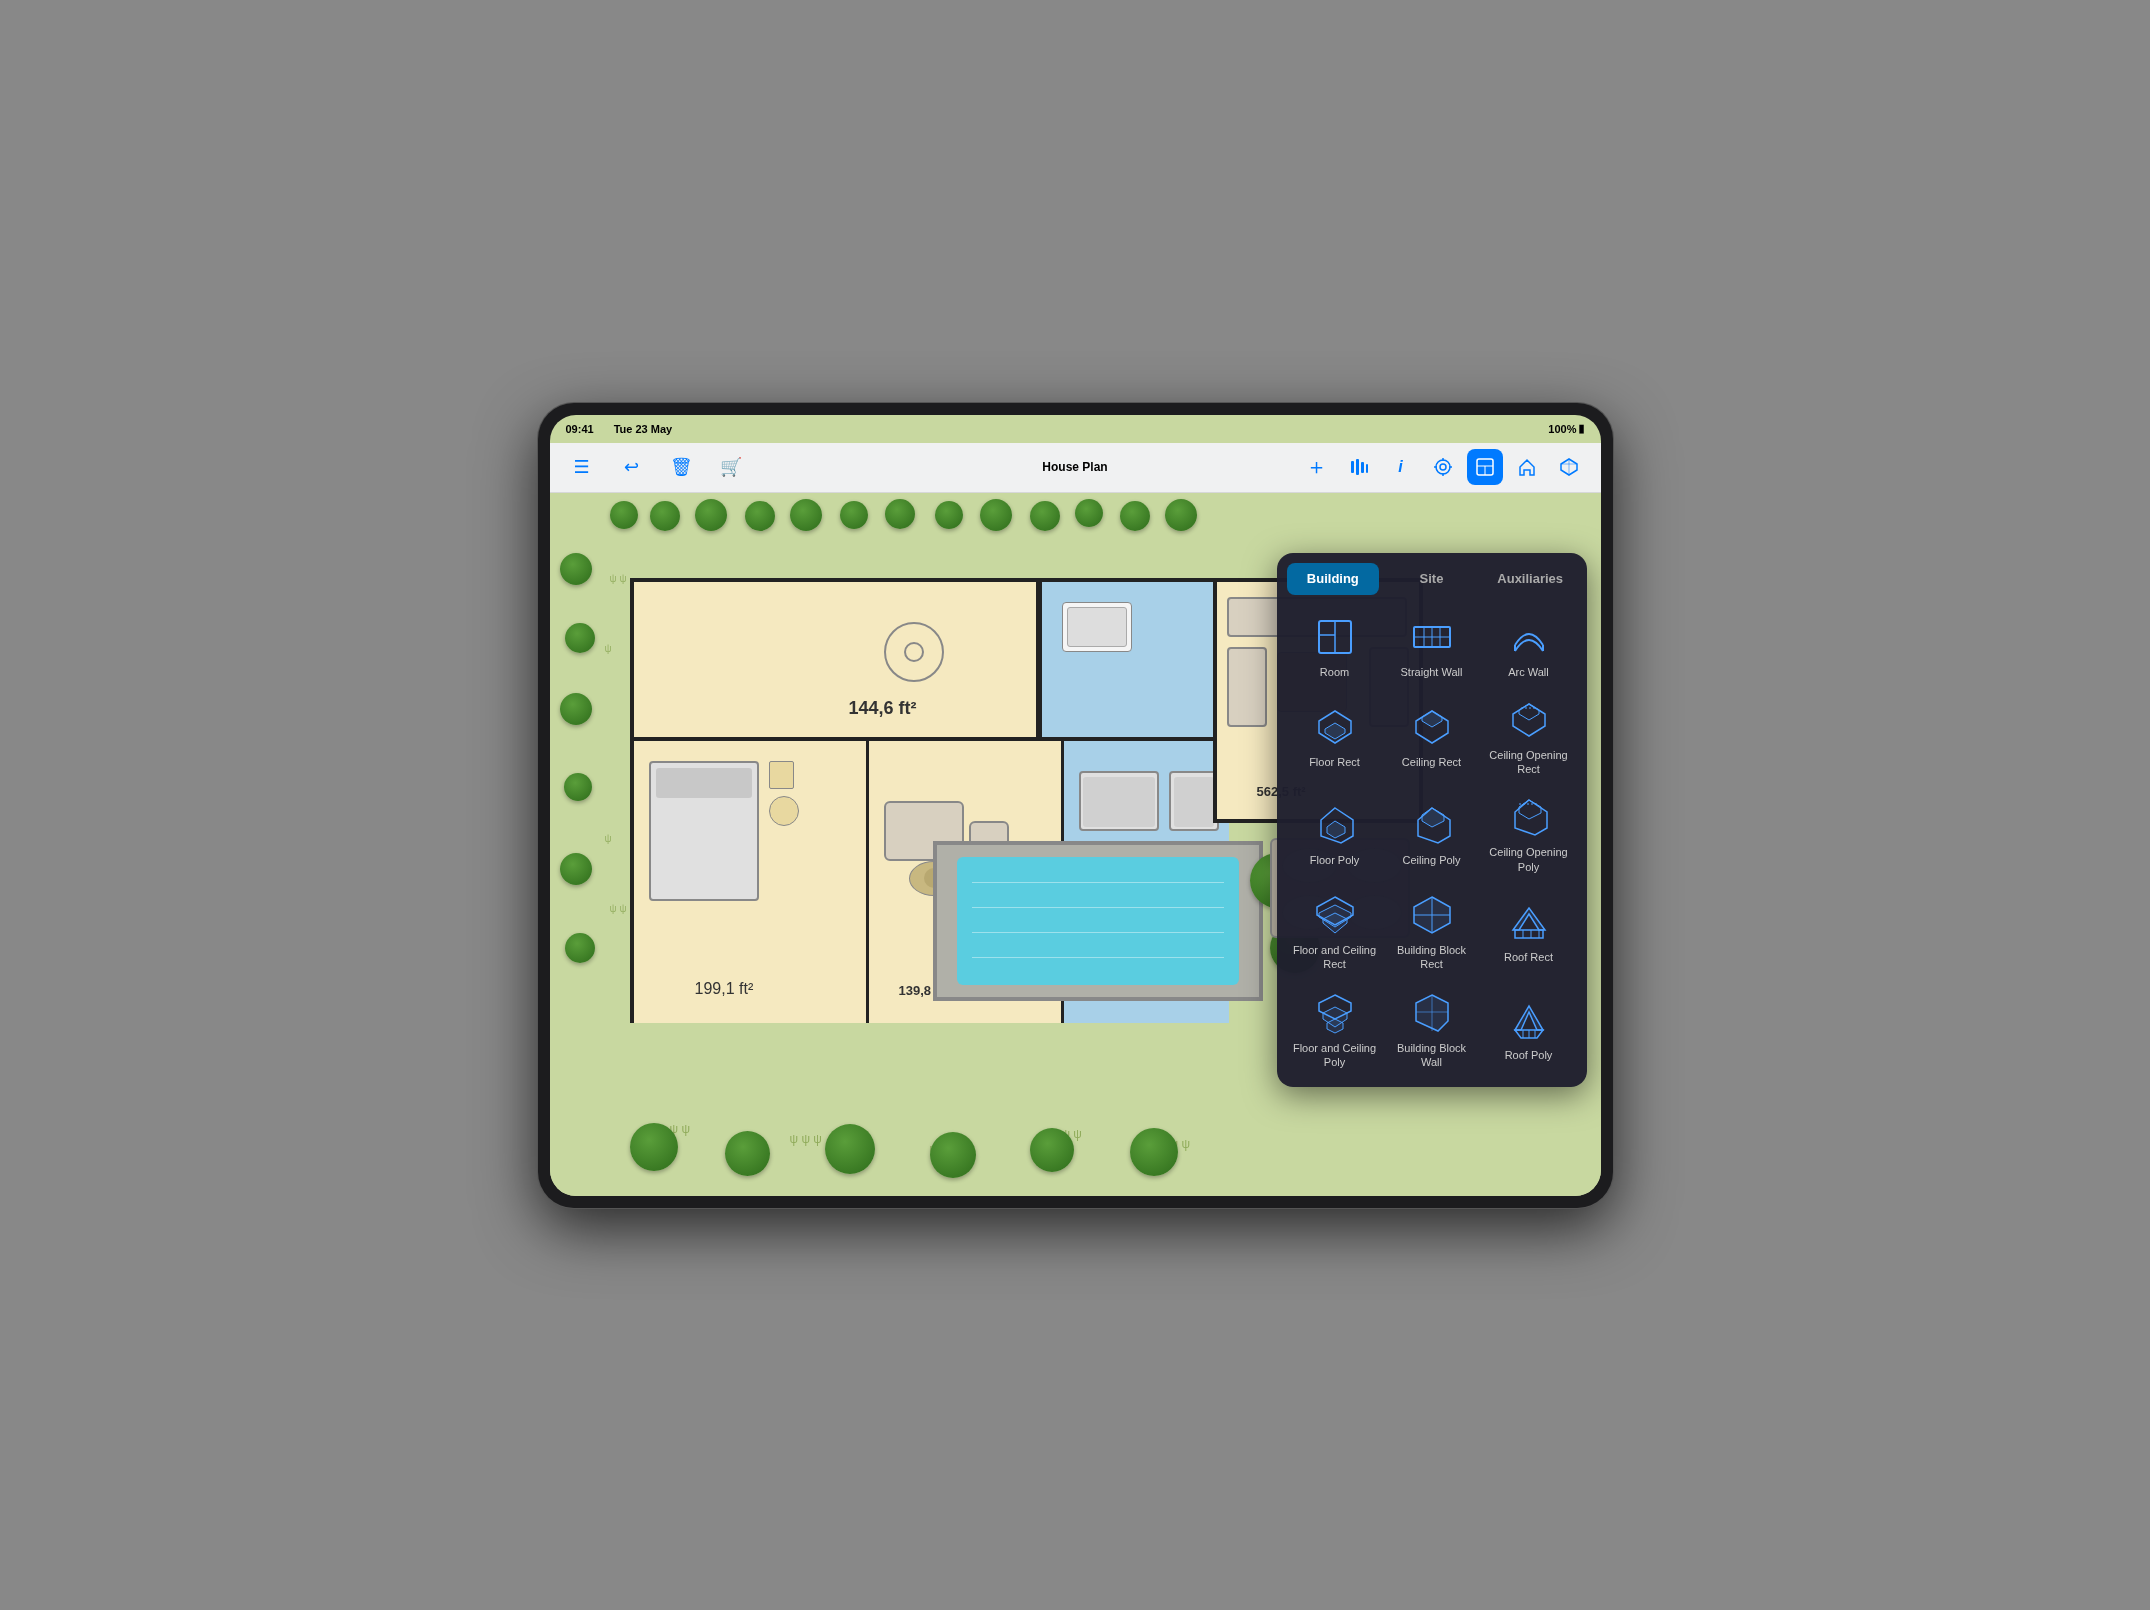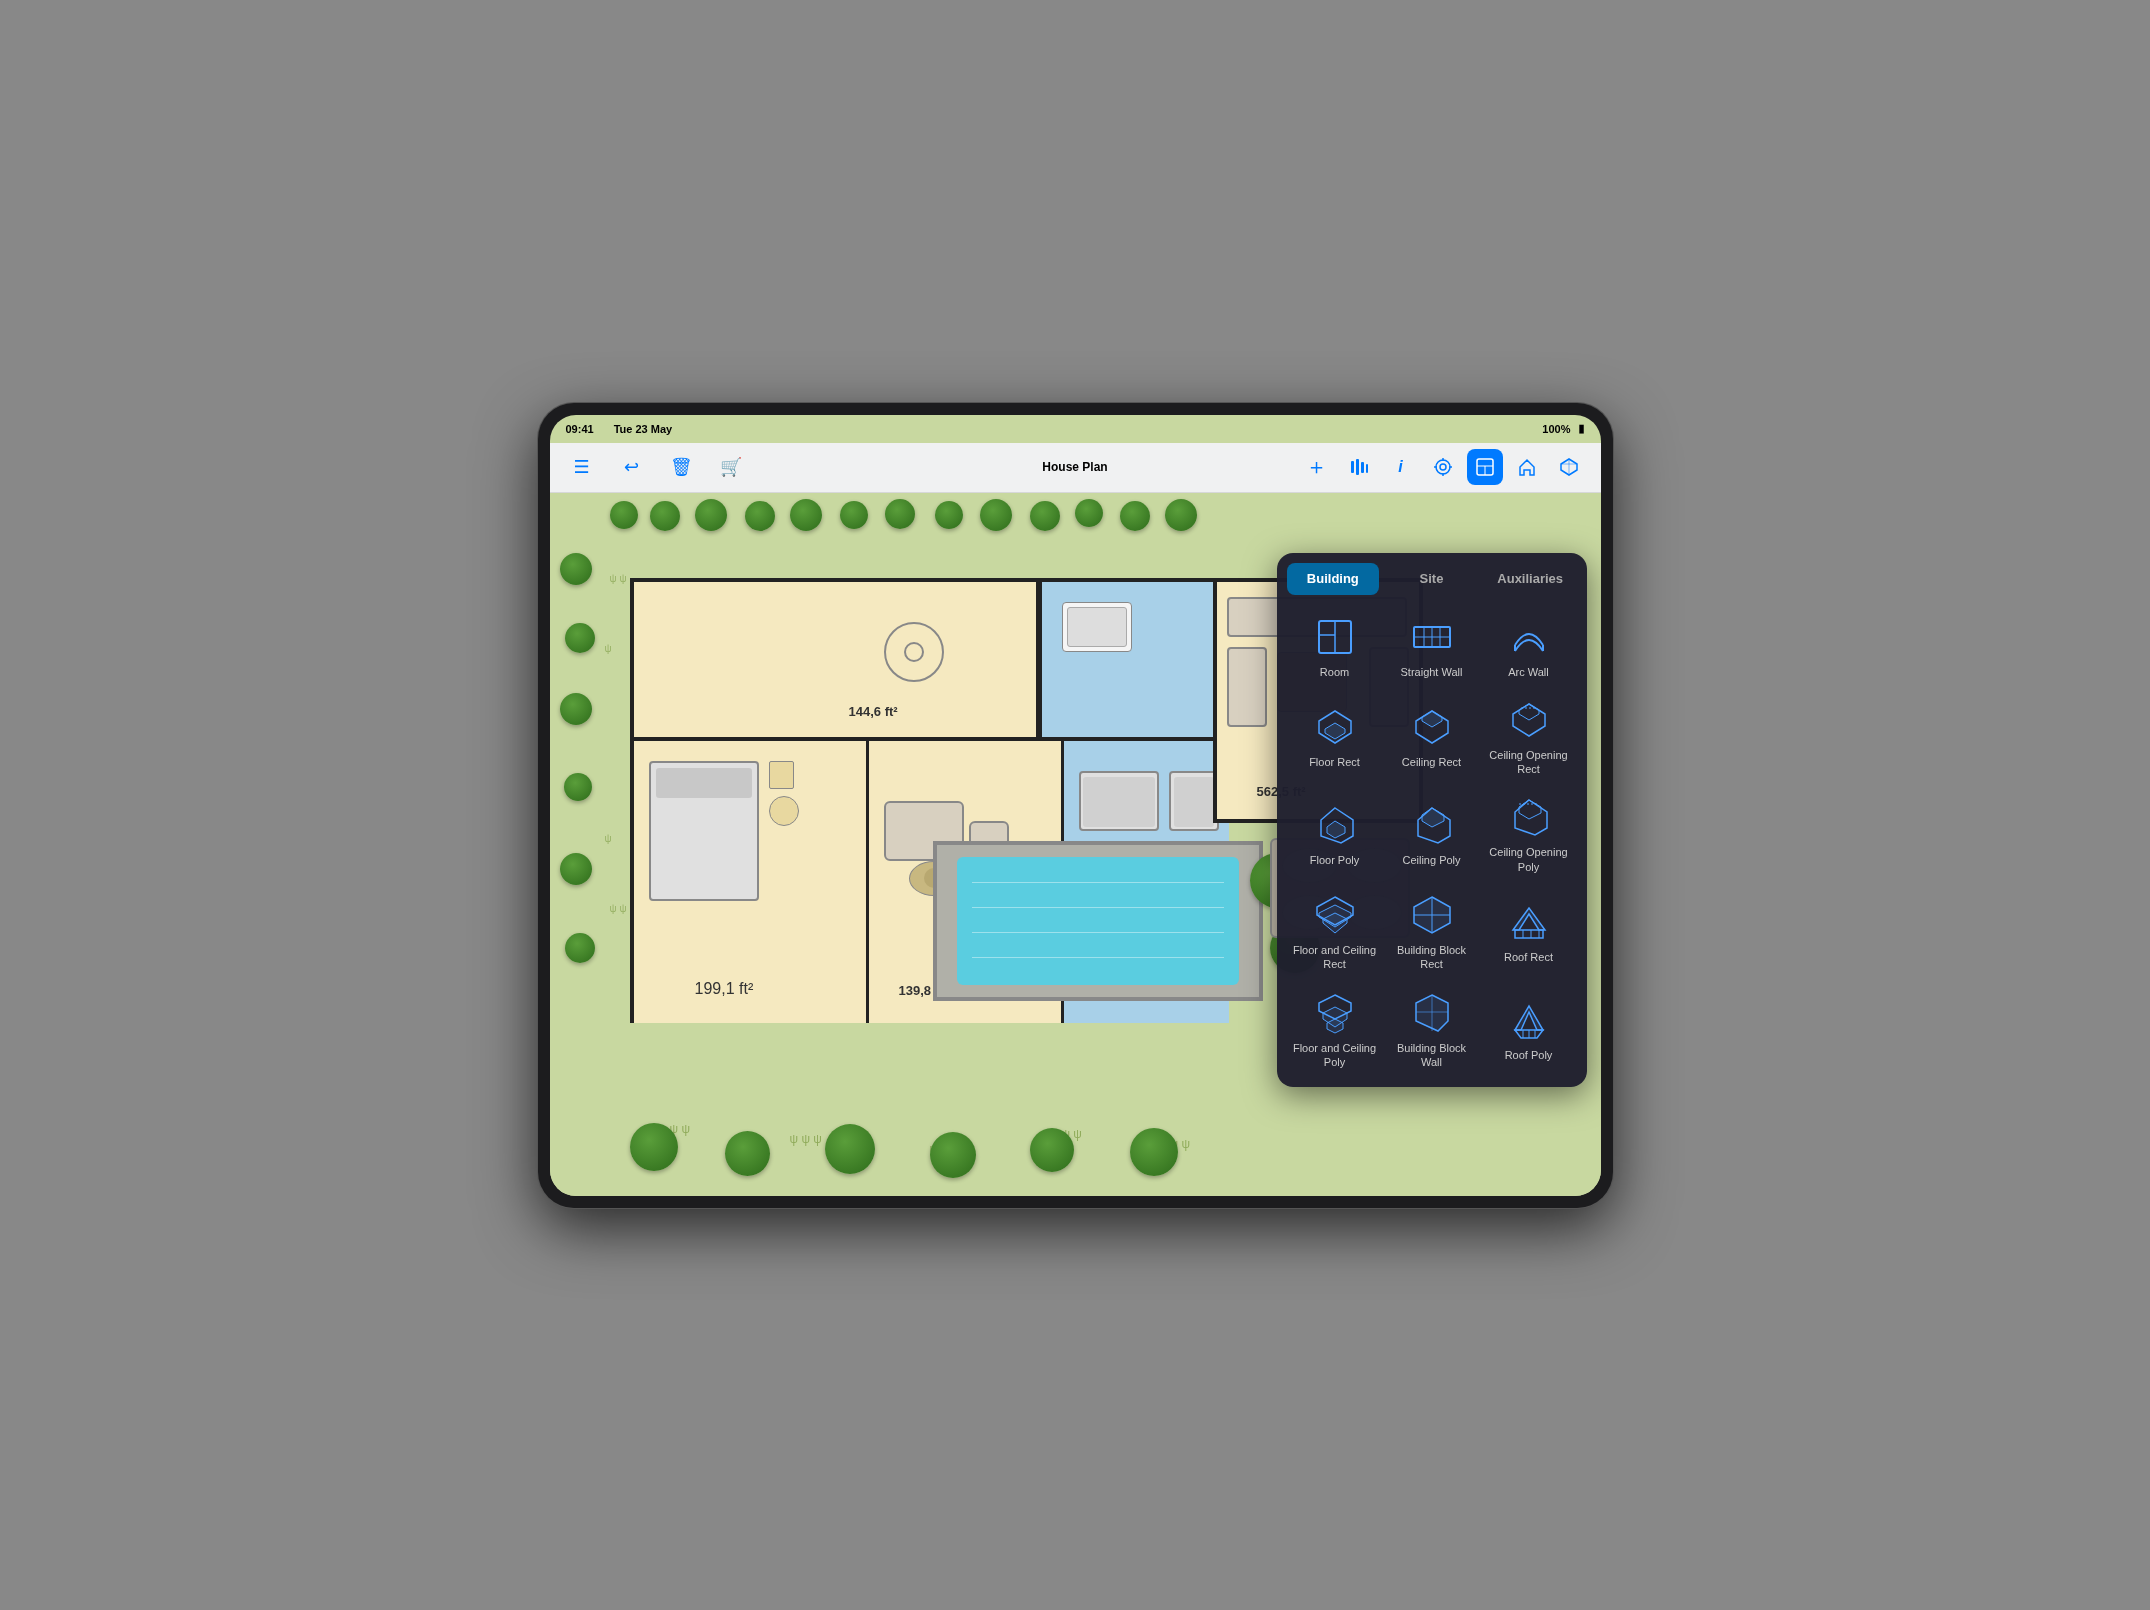--- a/index.html
+++ b/index.html
@@ -39,21 +39,21 @@
       justify-content: space-between;
       padding: 0 16px;
       font-size: 11px;
       font-weight: 600;
       color: #000;
       position: absolute;
       top: 0; left: 0; right: 0;
       z-index: 100;
     }
     .status-left { display: flex; gap: 20px; }
-    .status-right { display: flex; align-items: center; gap: 8px; }
+    .status-right { display: flex; align-items: center; gap: 2px; }
     
     .toolbar {
       position: absolute;
       top: 28px;
       left: 0; right: 0;
       height: 50px;
       background: rgba(242,242,247,0.95);
       border-bottom: 1px solid rgba(0,0,0,0.1);
       display: flex;
       align-items: center;
@@ -276,21 +276,21 @@
       <div style="position:absolute;top:410px;left:60px;font-size:10px;color:#7a9a40;opacity:0.6;">ψ ψ</div>
 
       <div style="position:absolute;top:85px;left:80px;width:595px;height:445px;background:#f5e9c0;border:4px solid #222;">
 
 
         <div style="position:absolute;top:0;left:155px;width:250px;height:155px;background:#f5e9c0;border-right:3px solid #222;">
 
           <div style="position:absolute;top:40px;left:95px;width:60px;height:60px;border:2px solid #888;border-radius:50%;display:flex;align-items:center;justify-content:center;">
             <div style="width:20px;height:20px;border:2px solid #888;border-radius:50%;"></div>
           </div>
-          <div style="position:absolute;bottom:18px;left:60px;font-size:13px;font-weight:700;color:#333;">144,6 ft²</div>
+          <div style="position:absolute;bottom:18px;left:60px;font-size:18px;font-weight:700;color:#333;">144,6 ft²</div>
         </div>
 
         <div style="position:absolute;top:0;left:405px;width:190px;height:155px;background:#a8d0e8;border-left:3px solid #222;">
           <div style="position:absolute;top:20px;left:20px;width:70px;height:50px;background:#f5f5f5;border:1px solid #888;border-radius:4px;display:flex;align-items:center;justify-content:center;">
             <div style="width:60px;height:40px;background:#ddd;border:1px solid #aaa;border-radius:3px;"></div>
           </div>
         </div>
 
         <div style="position:absolute;top:155px;left:0;right:0;height:4px;background:#222;"></div>
 

